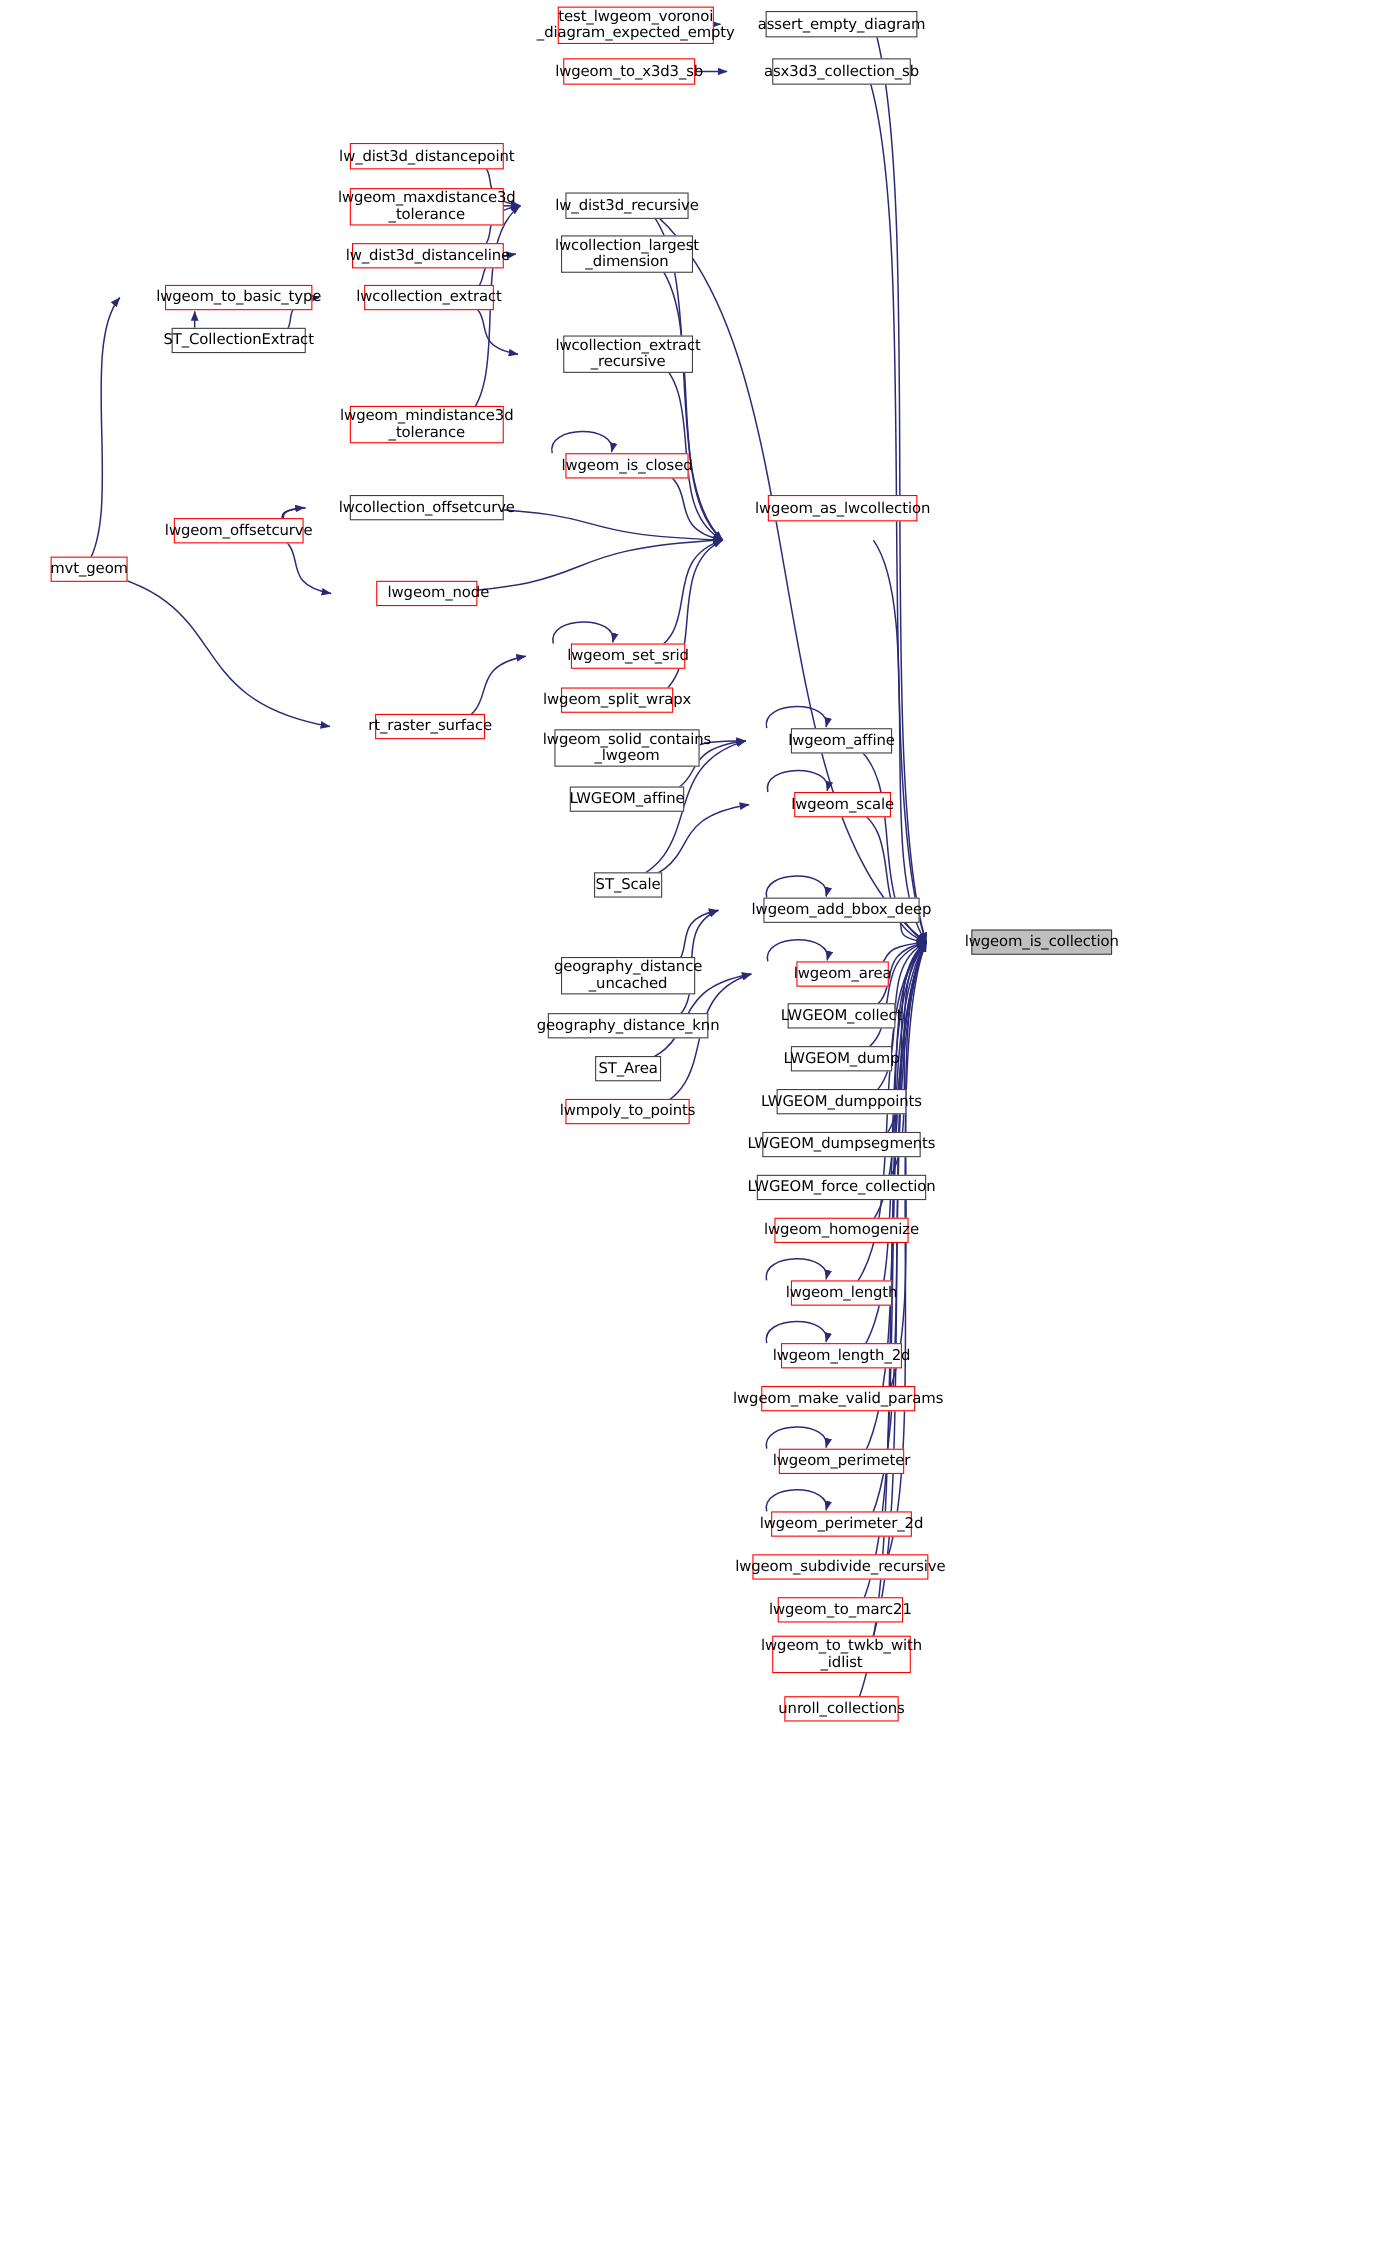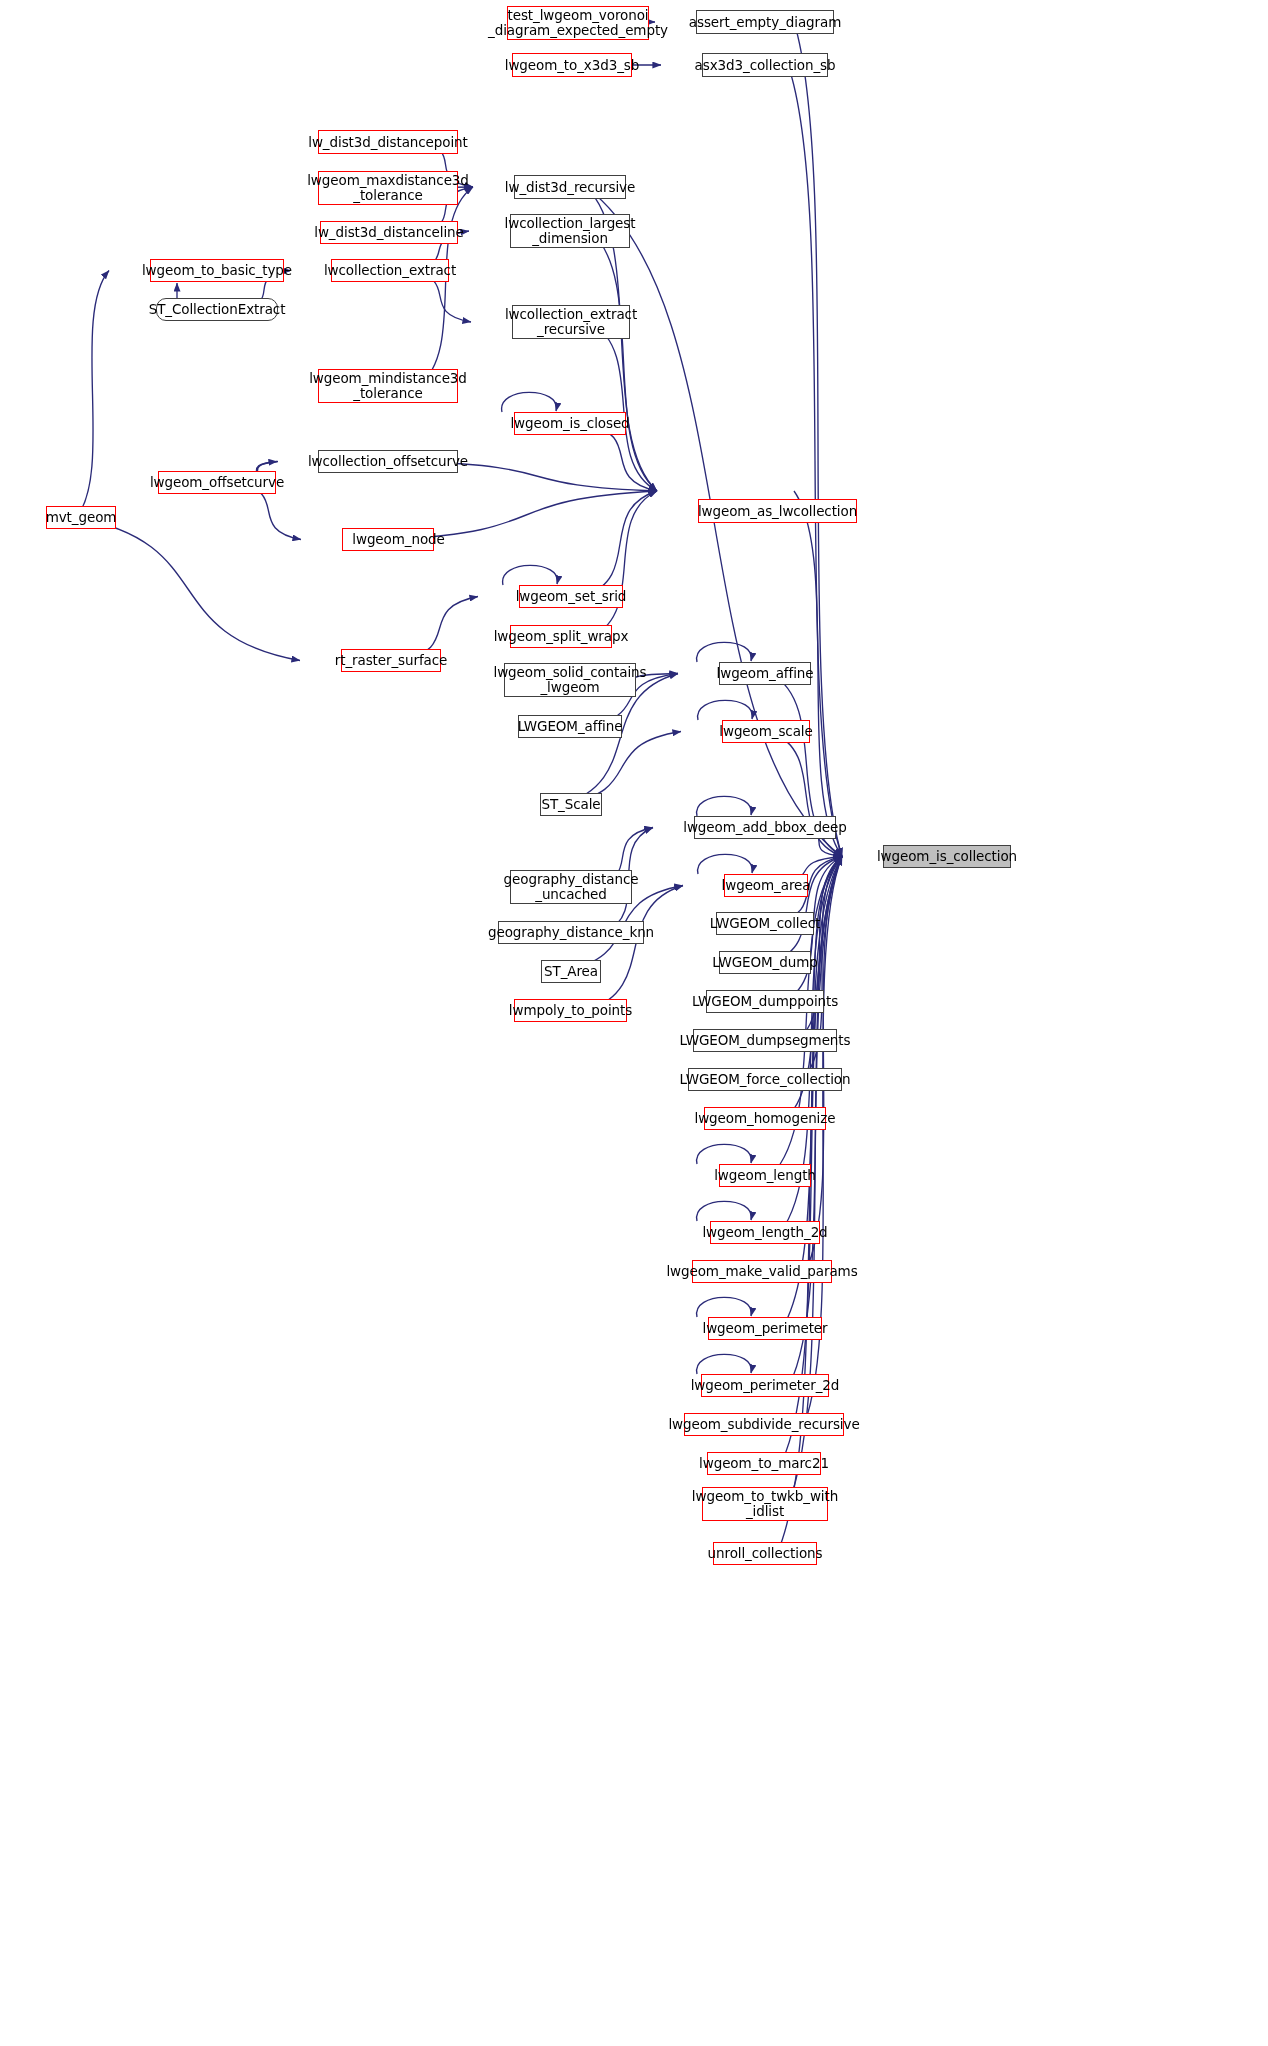--- a/index.html
+++ b/index.html
@@ -137,28 +137,28 @@
       <div class="node black" style="left: 662px; top: 53px; width: 126px; height: 24px;">asx3d3_collection_sb</div>
       <div class="node red" style="left: 278px; top: 130px; width: 140px; height: 24px;">lw_dist3d_distancepoint</div>
       <div class="node red" style="left: 278px; top: 171px; width: 140px; height: 34px;">lwgeom_maxdistance3d
 _tolerance</div>
       <div class="node black" style="left: 474px; top: 175px; width: 112px; height: 24px;">lw_dist3d_recursive</div>
       <div class="node red" style="left: 280px; top: 221px; width: 138px; height: 23px;">lw_dist3d_distanceline</div>
       <div class="node black" style="left: 470px; top: 214px; width: 120px; height: 34px;">lwcollection_largest
 _dimension</div>
       <div class="node red" style="left: 110px; top: 259px; width: 134px; height: 23px;">lwgeom_to_basic_type</div>
       <div class="node red" style="left: 291px; top: 259px; width: 118px; height: 23px;">lwcollection_extract</div>
-      <div class="node black" style="left: 116px; top: 298px; width: 122px; height: 23px; border-radius: 10px;">ST_CollectionExtract</div>
+      <div class="node black" style="left: 116px; top: 298px; width: 122px; height: 23px;">ST_CollectionExtract</div>
       <div class="node black" style="left: 472px; top: 305px; width: 118px; height: 34px;">lwcollection_extract
 _recursive</div>
       <div class="node red" style="left: 278px; top: 369px; width: 140px; height: 34px;">lwgeom_mindistance3d
 _tolerance</div>
       <div class="node red" style="left: 474px; top: 412px; width: 112px; height: 23px;">lwgeom_is_closed</div>
       <div class="node black" style="left: 278px; top: 450px; width: 140px; height: 23px;">lwcollection_offsetcurve</div>
-      <div class="node red" style="left: 658px; top: 499px; width: 159px; height: 24px;">lwgeom_as_lwcollection</div>
+      <div class="node red" style="left: 658px; top: 450px; width: 136px; height: 24px;">lwgeom_as_lwcollection</div>
       <div class="node red" style="left: 118px; top: 471px; width: 118px; height: 23px;">lwgeom_offsetcurve</div>
       <div class="node red" style="left: 302px; top: 528px; width: 92px; height: 23px; padding-left: 25px;">lwgeom_node</div>
       <div class="node red" style="left: 6px; top: 506px; width: 70px; height: 23px;">mvt_geom</div>
       <div class="node red" style="left: 479px; top: 585px; width: 104px; height: 23px;">lwgeom_set_srid</div>
       <div class="node red" style="left: 470px; top: 625px; width: 102px; height: 23px;">lwgeom_split_wrapx</div>
       <div class="node red" style="left: 301px; top: 649px; width: 100px; height: 23px;">rt_raster_surface</div>
       <div class="node black" style="left: 464px; top: 663px; width: 132px; height: 34px;">lwgeom_solid_contains
 _lwgeom</div>
       <div class="node black" style="left: 679px; top: 662px; width: 92px; height: 23px;">lwgeom_affine</div>
       <div class="node black" style="left: 478px; top: 715px; width: 104px; height: 23px;">LWGEOM_affine</div>

